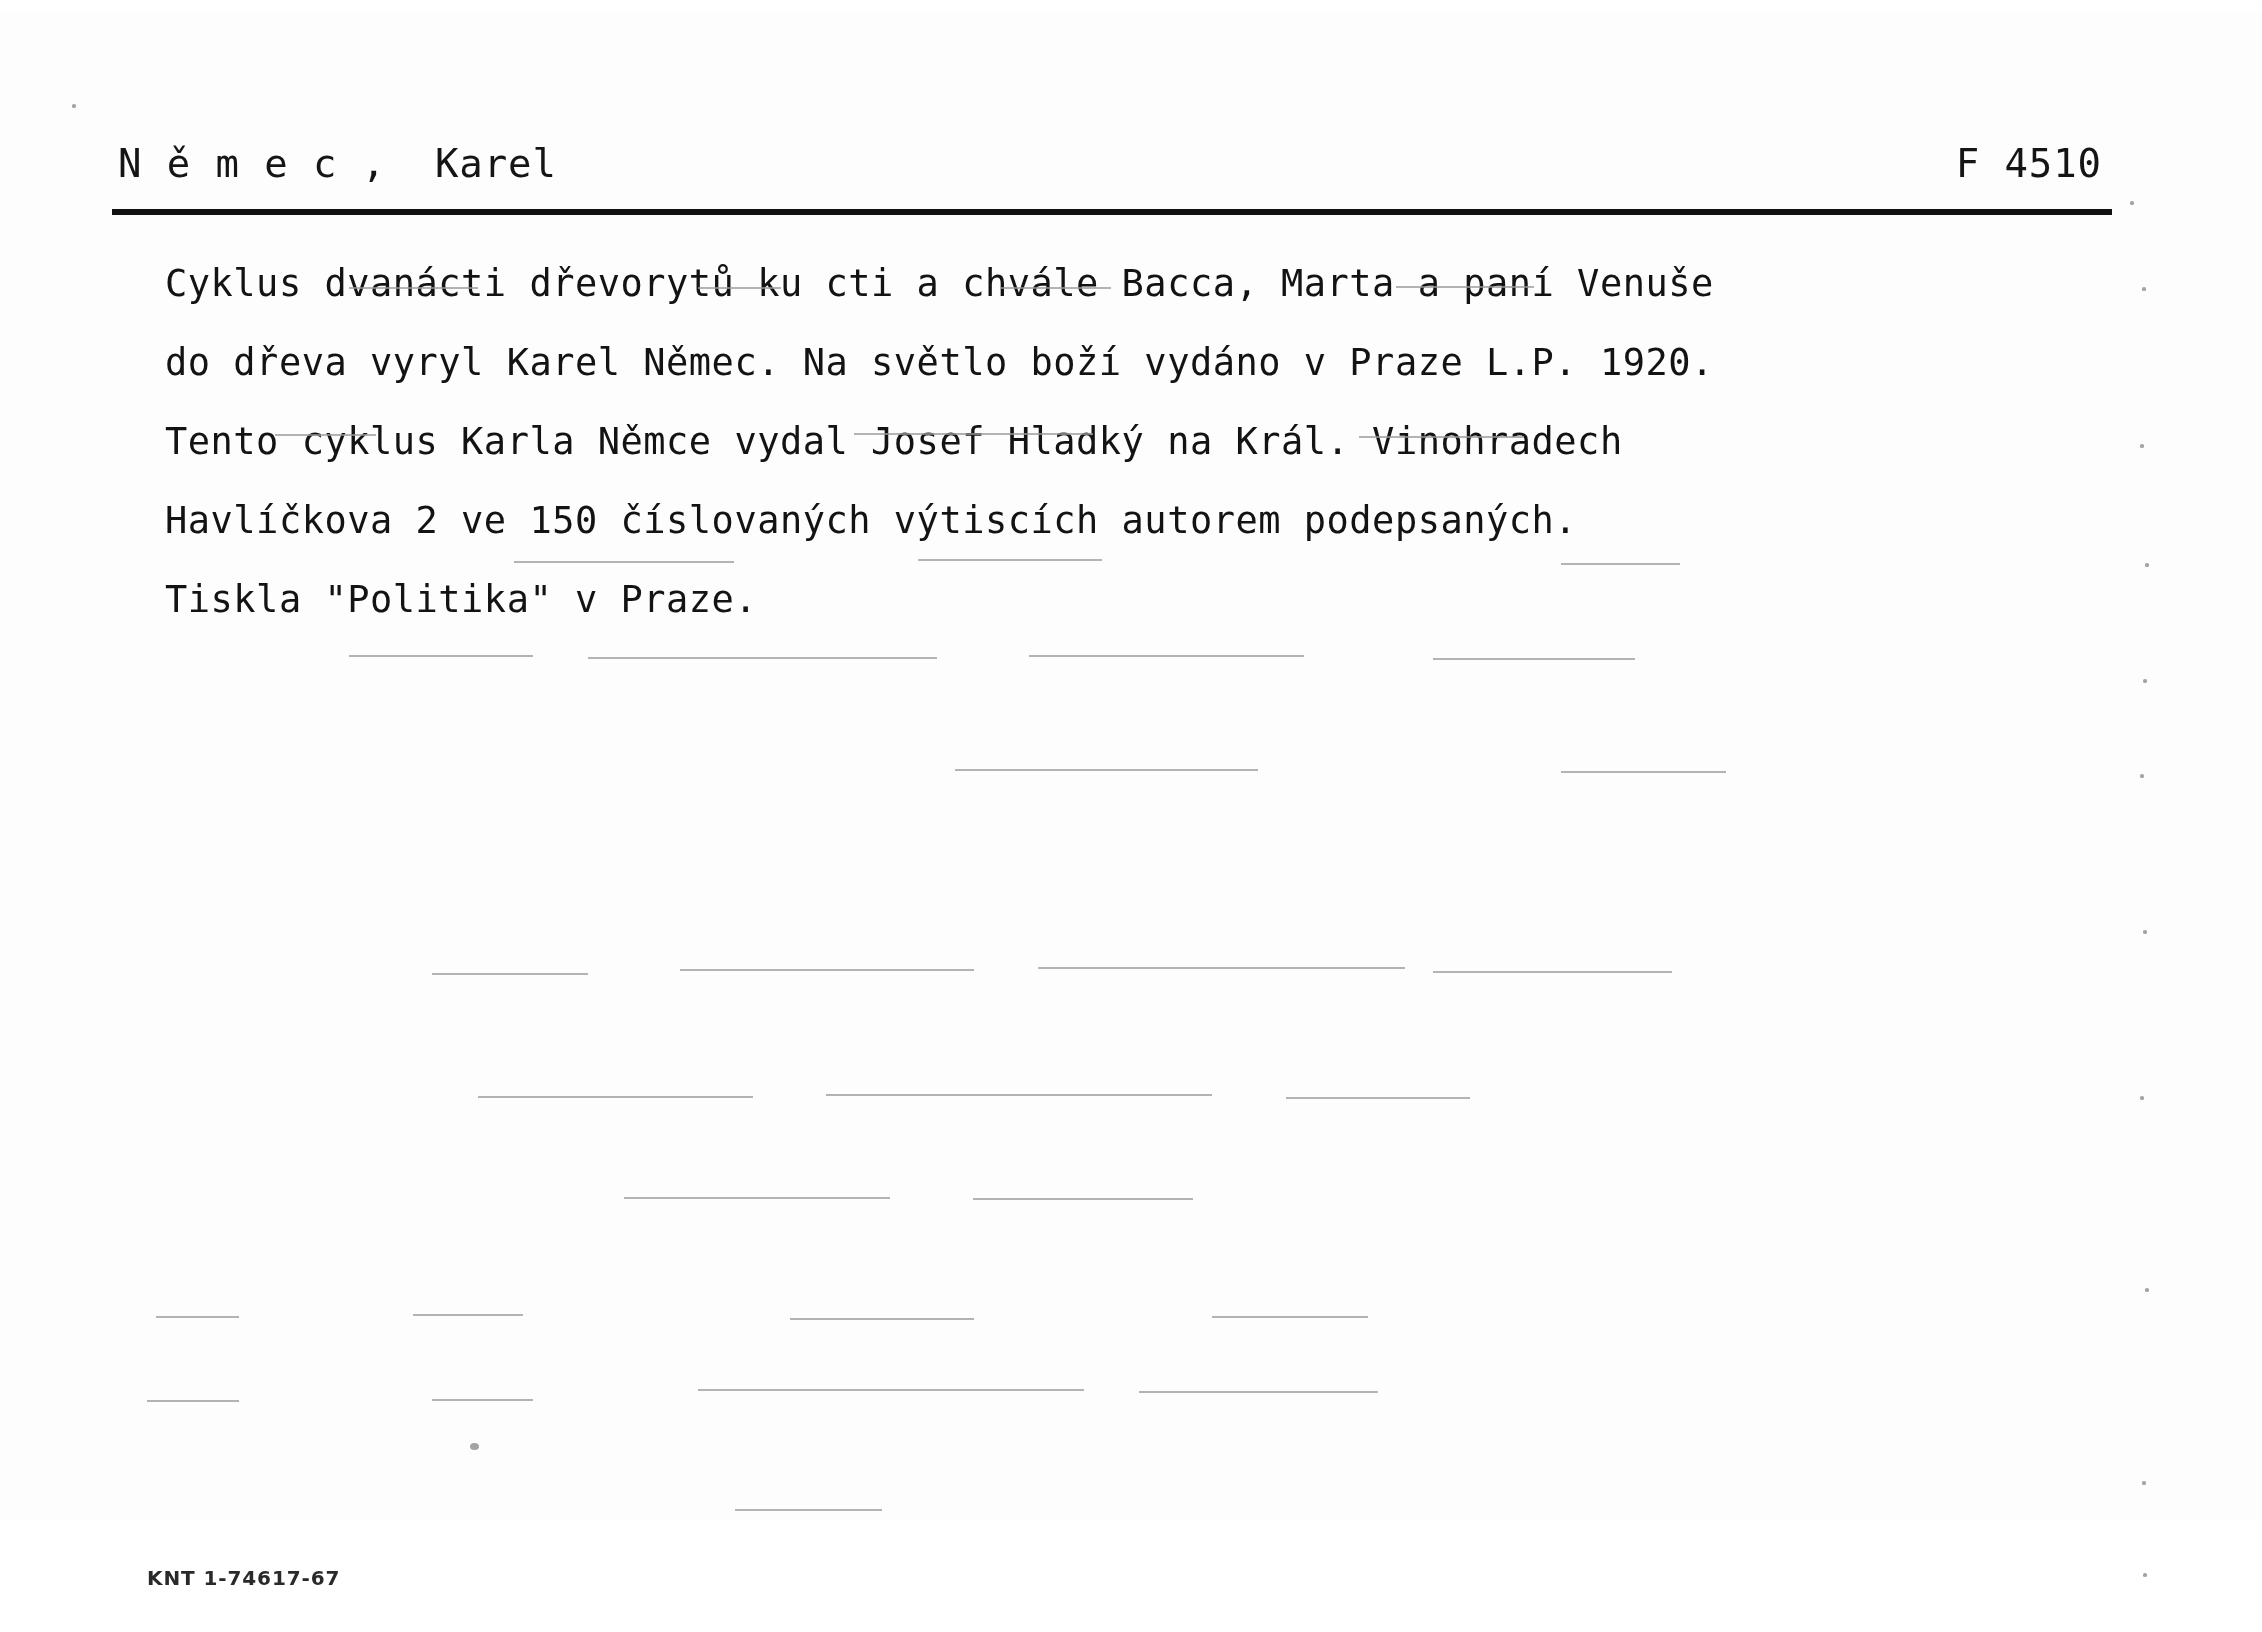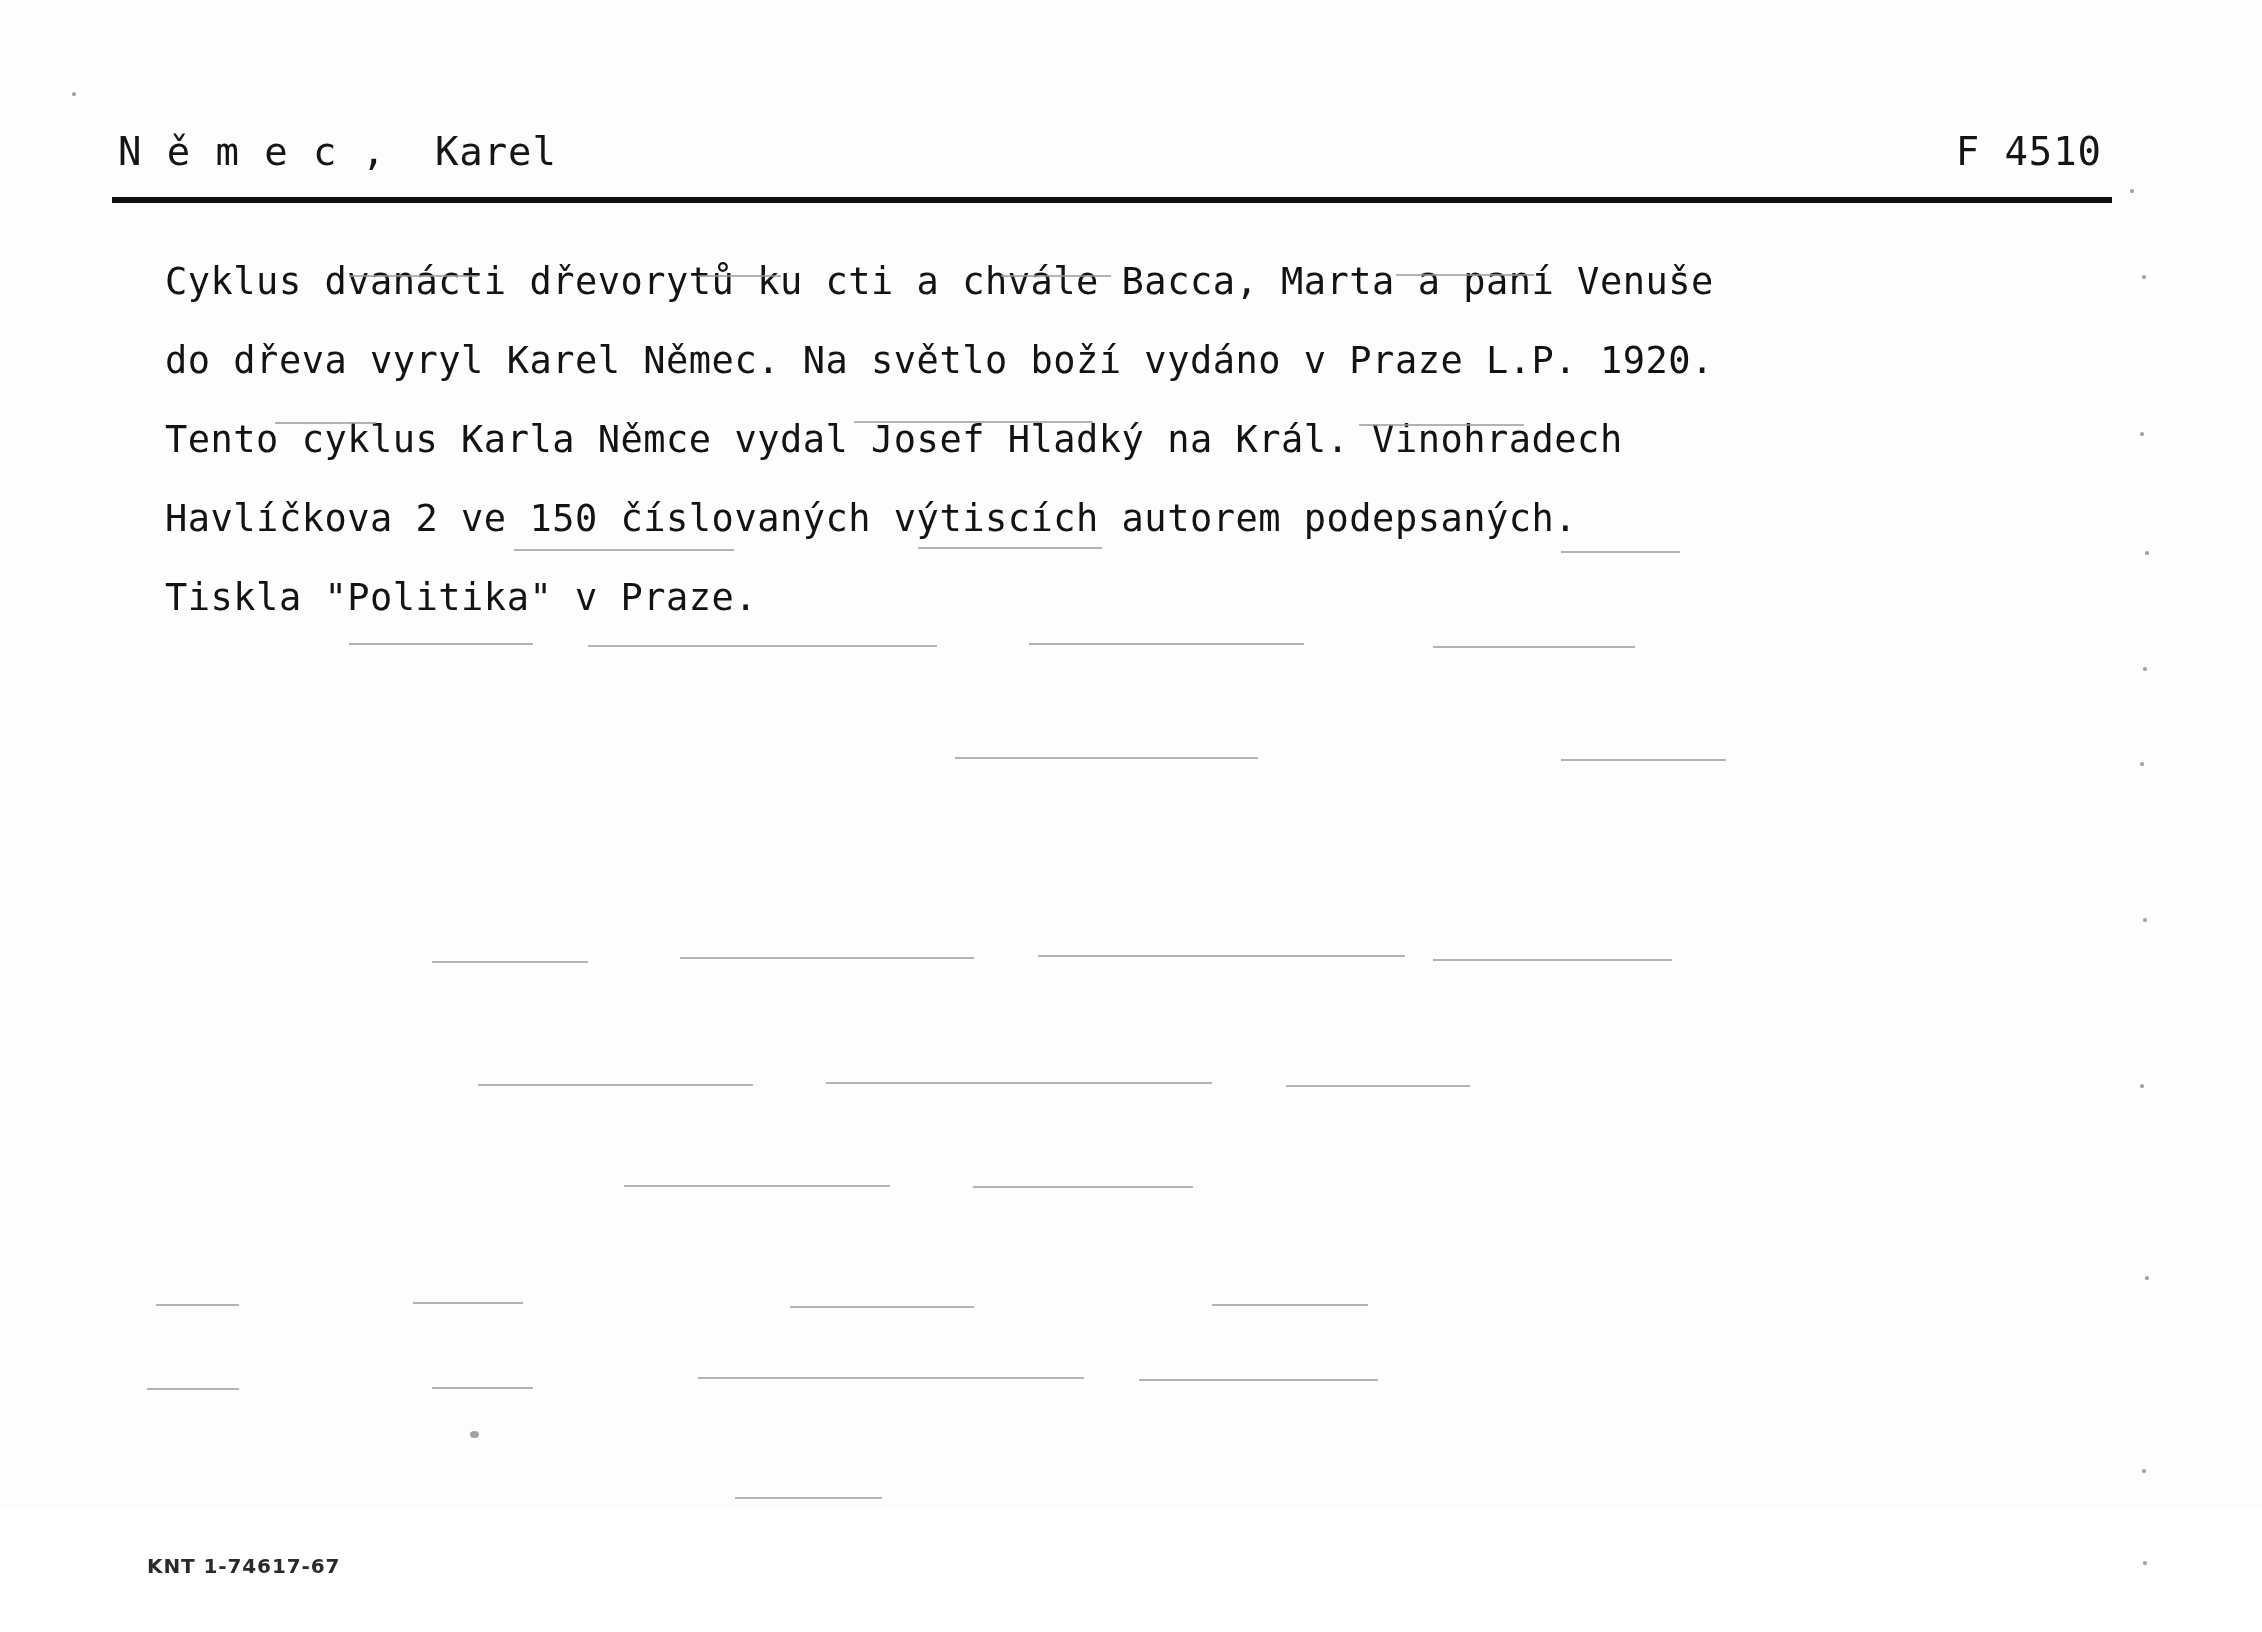--- a/index.html
+++ b/index.html
@@ -12,21 +12,21 @@
     height: 1633px;
     position: relative;
     font-family: "DejaVu Sans Mono", monospace;
     color: #111111;
     overflow: hidden;
   }
 
   .card {
     position: absolute;
     left: 0;
-    top: 0;
+    top: 12px;
     width: 2263px;
     height: 1507px;
     background: #fdfdfd;
   }
 
   
   .header {
     position: absolute;
     left: 118px;
     top: 129px;
@@ -57,21 +57,20 @@
     height: 5.5px;
     background: #111111;
   }
 
   
   .body-block {
     position: absolute;
     left: 165px;
     top: 253px;
     width: 1947px;
-    margin-top: 10px;
   }
   .line {
     font-size: 37px;
     line-height: 1.0;
     white-space: pre;
     color: #131313;
     margin-bottom: 42px;
     letter-spacing: 0.5px;
   }
   .line.last {

